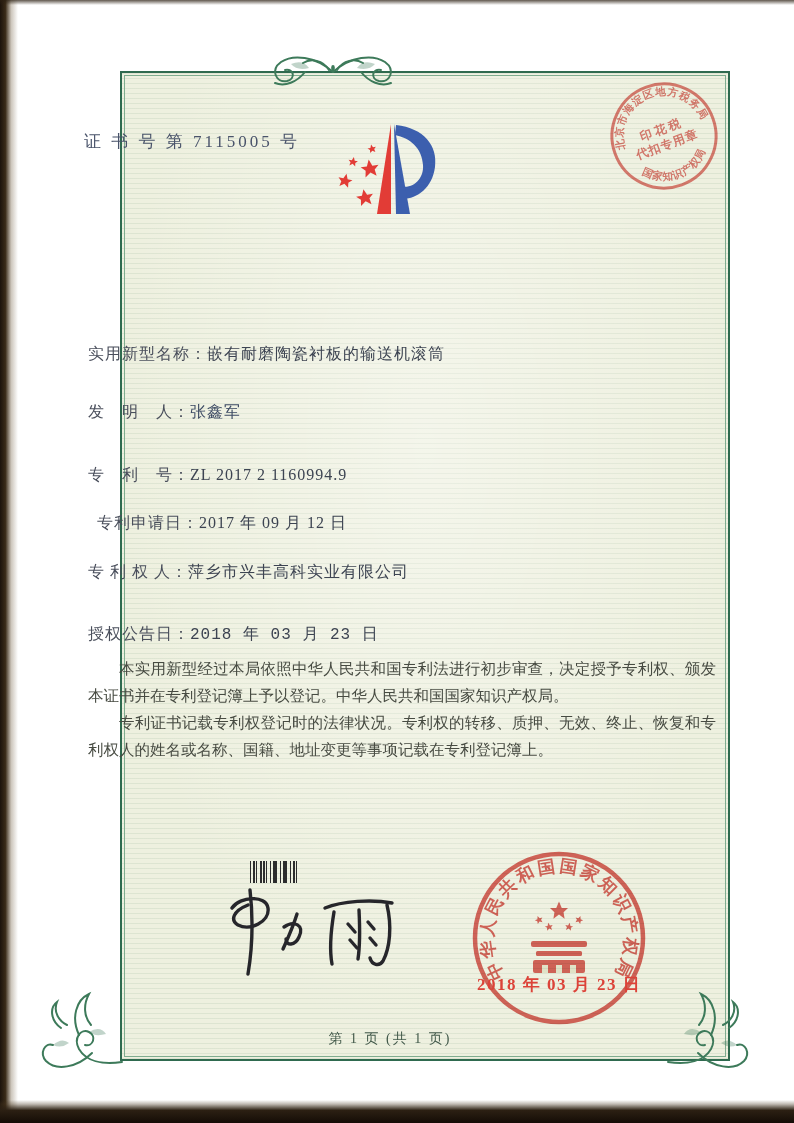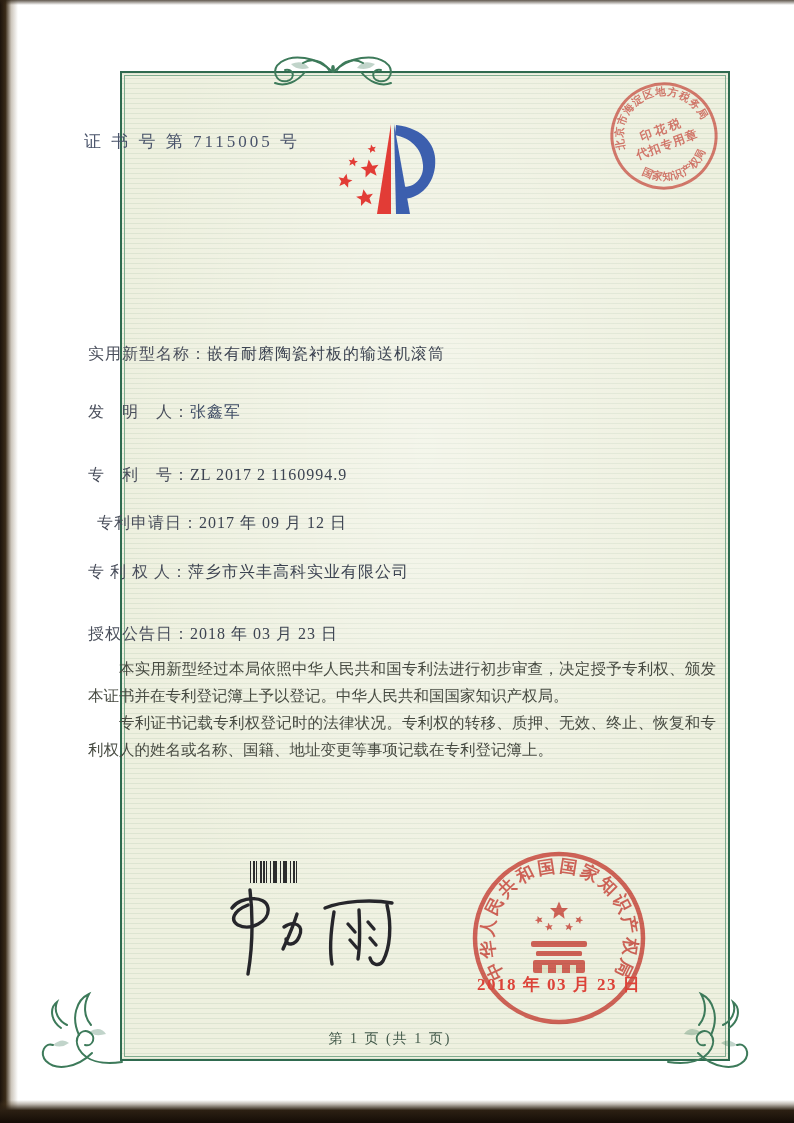--- a/index.html
+++ b/index.html
@@ -125,21 +125,21 @@
   </div>
   <div class="frow" style="top:458px;margin-top:7px;">
     <span class="lbl">专　利　号：</span><span>ZL 2017 2 1160994.9</span>
   </div>
   <div class="frow" style="top:513px;margin-left:9px;">
     <span class="lbl">专利申请日：</span><span>2017 年 09 月 12 日</span>
   </div>
   <div class="frow" style="top:562px;">
     <span class="lbl">专 利 权 人：</span><span>萍乡市兴丰高科实业有限公司</span>
   </div>
-  <div class="frow" style="top:624px;">
+  <div class="frow" style="top:624px;font-family:Liberation Mono, monospace;">
     <span class="lbl">授权公告日：</span><span>2018 年 03 月 23 日</span>
   </div>
 
   <div class="paras">
     <p>本实用新型经过本局依照中华人民共和国专利法进行初步审查，决定授予专利权、颁发本证书并在专利登记簿上予以登记。中华人民共和国国家知识产权局。</p>
     <p>专利证书记载专利权登记时的法律状况。专利权的转移、质押、无效、终止、恢复和专利权人的姓名或名称、国籍、地址变更等事项记载在专利登记簿上。</p>
   </div>
 
   <div class="barcode"></div>
 

